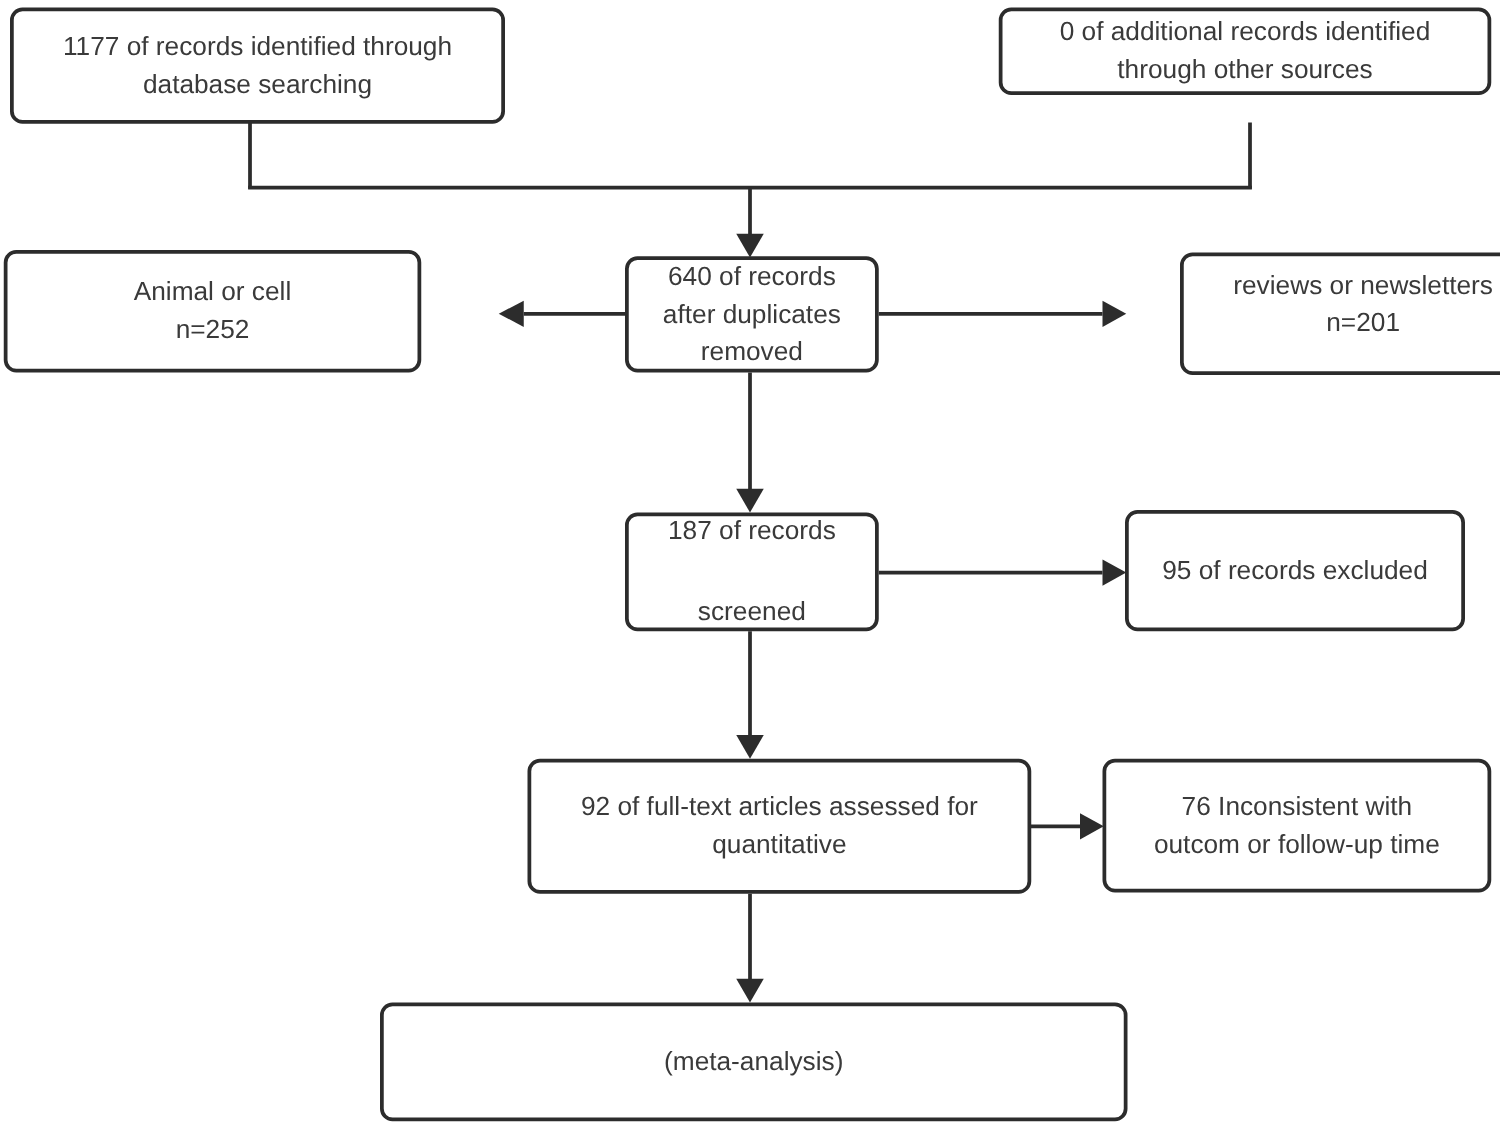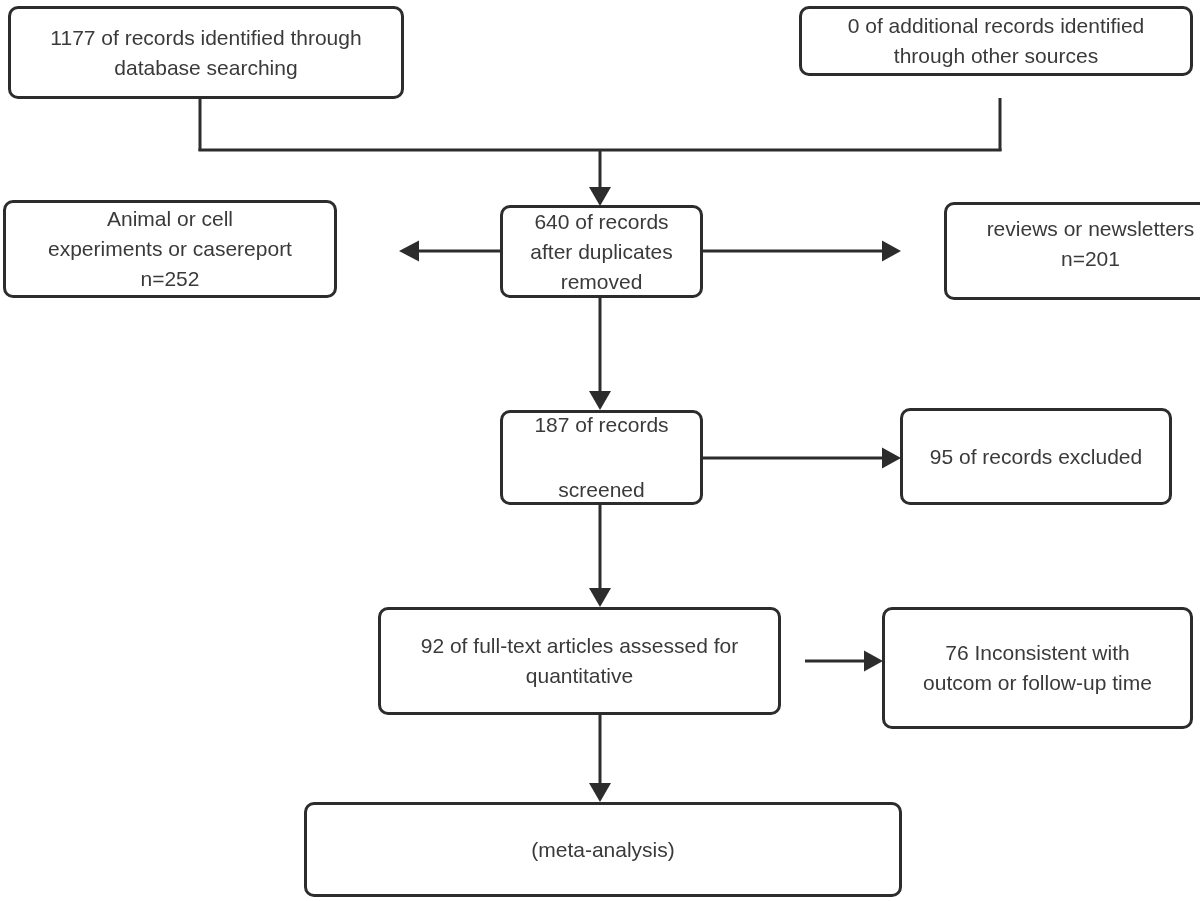--- a/index.html
+++ b/index.html
@@ -47,22 +47,22 @@
   #connectors polygon { fill: #2c2c2c; stroke: none; }
 
   
   #box-identified-db      { left: 8px;   top: 6px;   width: 396px; height: 93px; }
   #box-identified-other   { left: 799px; top: 6px;   width: 394px; height: 70px; }
   #box-animal-excluded    { left: 3px;   top: 200px; width: 334px; height: 98px; }
   #box-duplicates-removed { left: 500px; top: 205px; width: 203px; height: 93px; }
   #box-reviews-excluded   { left: 944px; top: 202px; width: 293px; height: 98px; }
   #box-records-screened   { left: 500px; top: 410px; width: 203px; height: 95px; gap: 35px; }
   #box-records-excluded   { left: 900px; top: 408px; width: 272px; height: 97px; }
-  #box-fulltext-assessed  { left: 378px; top: 607px; width: 403px; height: 108px; }
-  #box-inconsistent       { left: 882px; top: 607px; width: 311px; height: 122px; }
+  #box-fulltext-assessed  { left: 422px; top: 607px; width: 403px; height: 108px; }
+  #box-inconsistent       { left: 882px; top: 607px; width: 311px; height: 107px; }
   #box-included           { left: 304px; top: 802px; width: 598px; height: 95px; }
 </style>
 </head>
 <body>
 
 <div id="canvas">
 
   <svg id="connectors" viewBox="0 0 1200 901" xmlns="http://www.w3.org/2000/svg" aria-hidden="true">
     <g>
       <line x1="200" y1="98" x2="200" y2="151"></line>
@@ -112,21 +112,20 @@
     <span class="line-span">database searching</span>
   </div>
 
   <div class="box" id="box-identified-other">
     <span class="line-span">0 of additional records identified</span>
     <span class="line-span">through other sources</span>
   </div>
 
   <div class="box" id="box-animal-excluded">
     <span class="line-span">Animal or cell</span>
-    <span class="line-span">experiments or casereport</span>
     <span class="line-span">n=252</span>
   </div>
 
   <div class="box" id="box-duplicates-removed">
     <span class="line-span">640 of records</span>
     <span class="line-span">after duplicates</span>
     <span class="line-span">removed</span>
   </div>
 
   <div class="box top-aligned" id="box-reviews-excluded">

